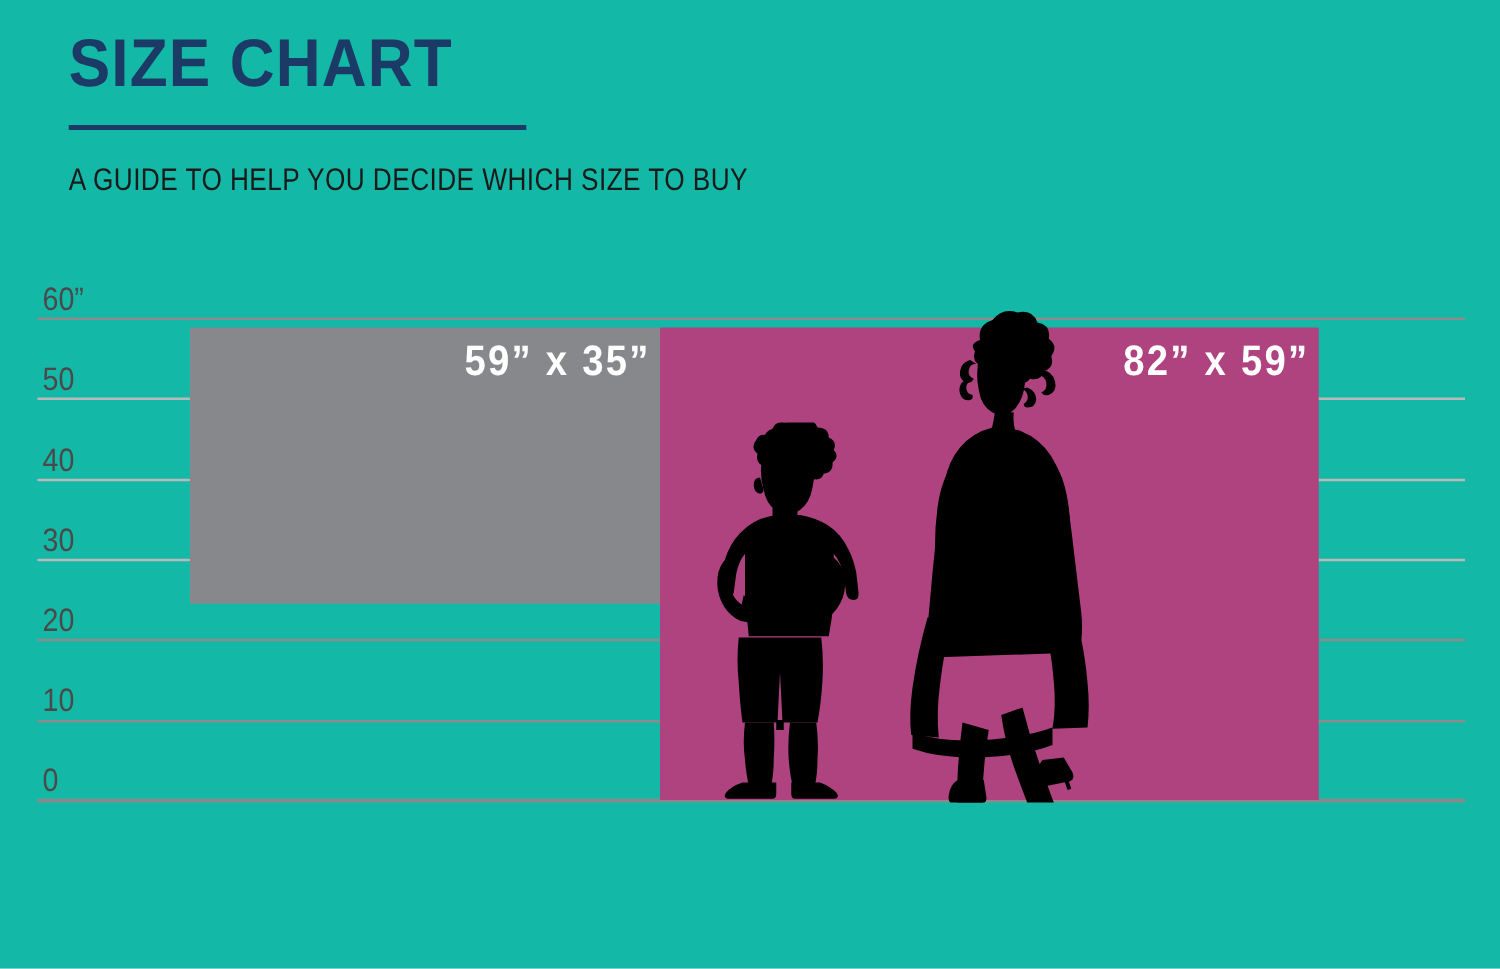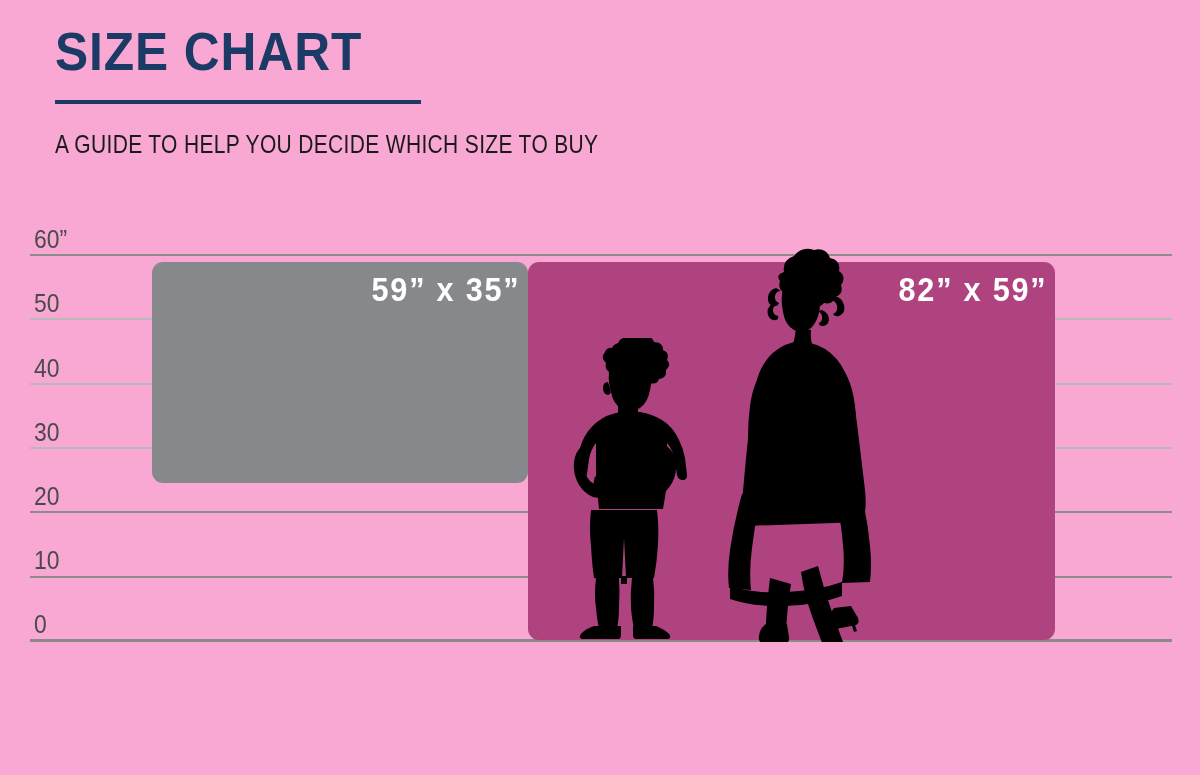--- a/index.html
+++ b/index.html
@@ -11,21 +11,21 @@
     width: 1200px;
     height: 775px;
     font-family: "Liberation Sans", sans-serif;
     overflow: hidden;
     position: relative;
   }
   #root {
     position: relative;
     width: 1200px;
     height: 775px;
-    background: #f9a8d4;
+    background: #14b8a6;
     text-decoration: underline;
   }
 
   
   .header { position: absolute; left: 55px; top: 22px; }
   .title {
     font-family: "Liberation Sans", sans-serif;
     font-weight: bold;
     font-size: 54px;
     line-height: 58px;
@@ -74,21 +74,20 @@
     line-height: 26px;
     color: #4a4a4a;
     transform: scaleX(0.88);
     transform-origin: left bottom;
     white-space: nowrap;
   }
 
   .bar {
     position: absolute;
     overflow: hidden;
-    border-radius: 11px;
   }
   .bar-label {
     position: absolute;
     top: 8px;
     font-family: "Liberation Sans", sans-serif;
     font-weight: bold;
     font-size: 34px;
     line-height: 38px;
     letter-spacing: 2px;
     color: #ffffff;

